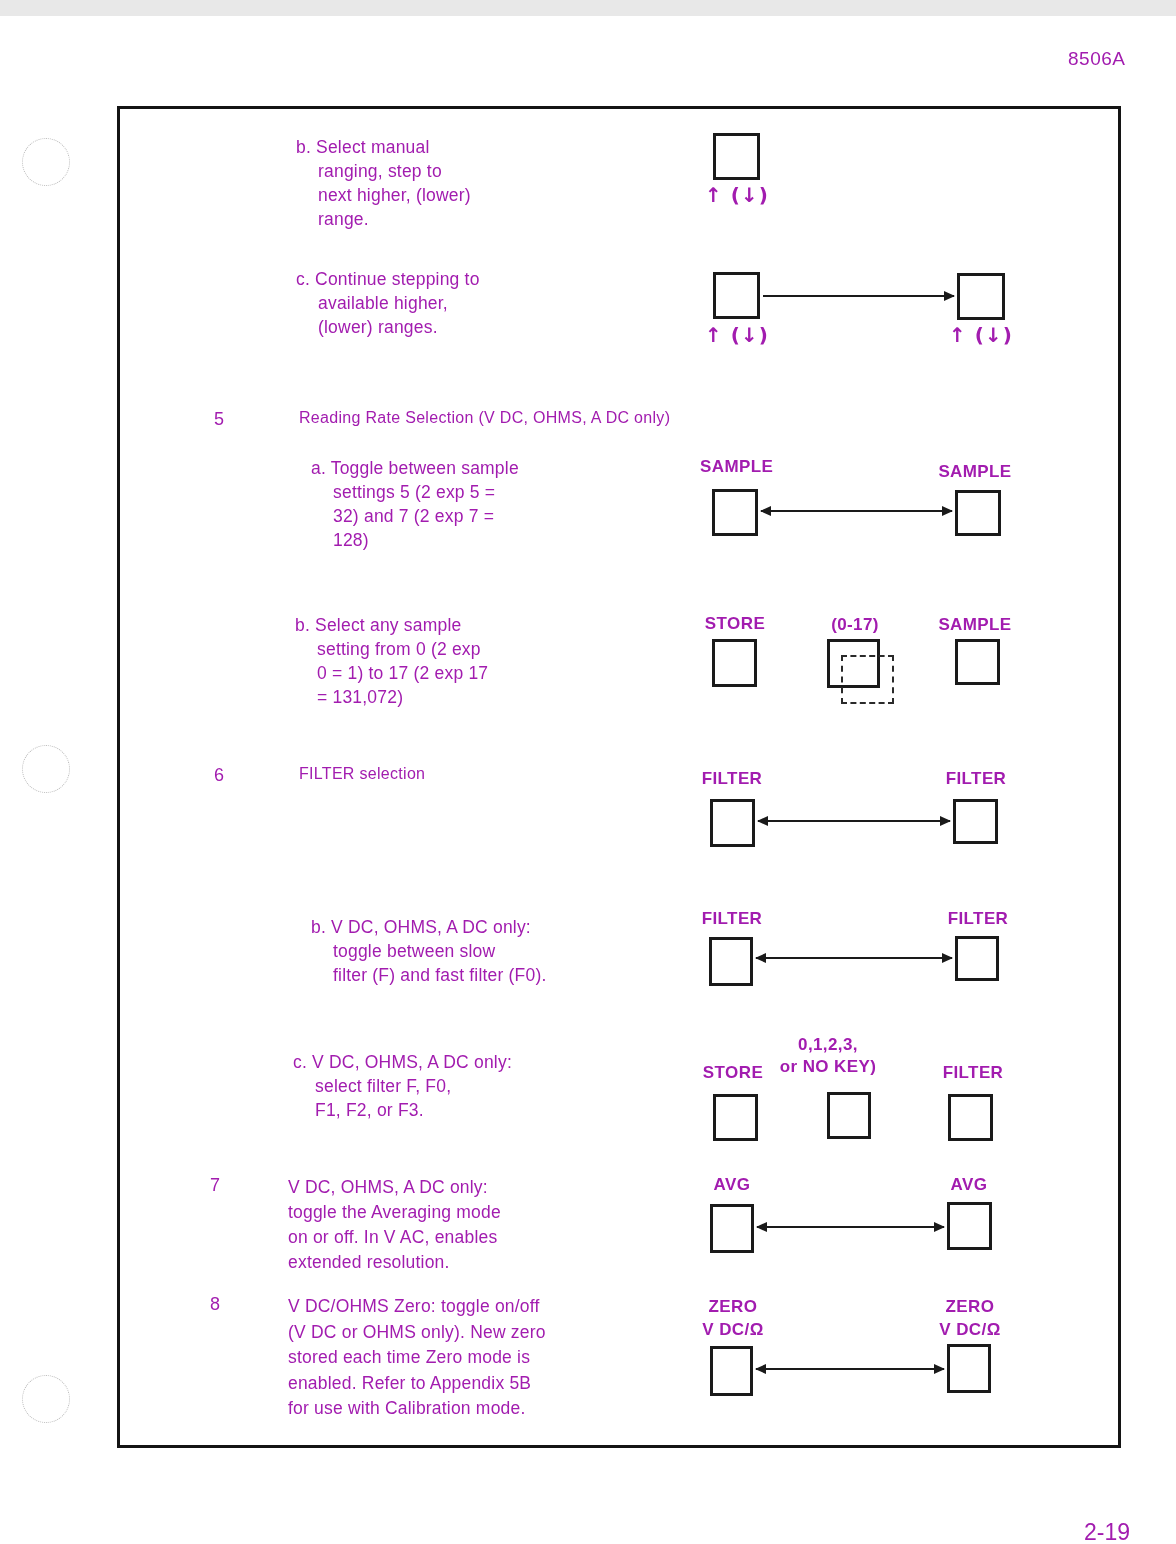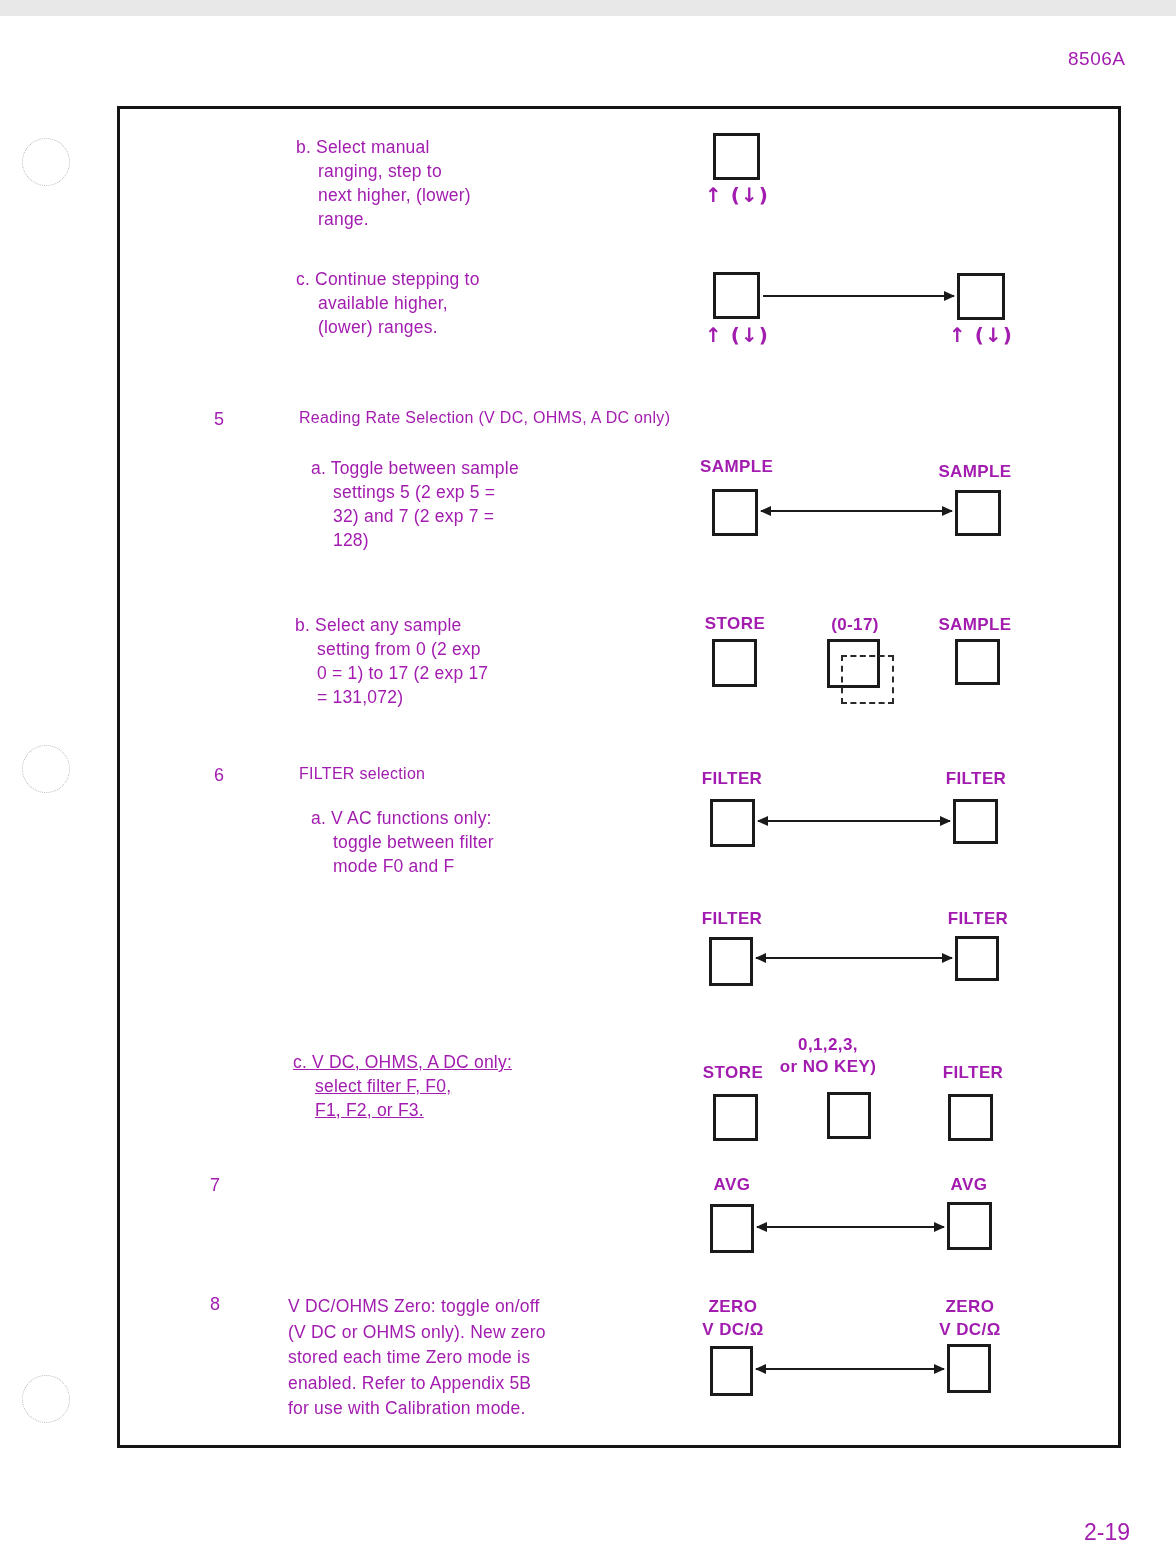--- a/index.html
+++ b/index.html
@@ -106,47 +106,51 @@
     <div class="abs keylabel" style="left:700px; top:505px; width:70px;">(0-17)</div>
     <div class="abs keylabel" style="left:817px; top:505px; width:76px;">SAMPLE</div>
     <div class="key" style="left:592px; top:530px; width:45px; height:48px;"></div>
     <div class="key" style="left:707px; top:530px; width:53px; height:49px;"></div>
     <div class="ghost" style="left:721px; top:546px; width:53px; height:49px;"></div>
     <div class="key" style="left:835px; top:530px; width:45px; height:46px;"></div>
 
     <div class="abs num" style="left:94px; top:656px;">6</div>
     <div class="abs heading" style="left:179px; top:656px;">FILTER selection</div>
 
-    <div class="abs txt hang" style="left:191px; top:697px; width:250px;">a. V AC functions only:
-toggle between filter
-mode F0 and F</div>
     <div class="abs keylabel" style="left:577px; top:659px; width:70px;">FILTER</div>
     <div class="abs keylabel" style="left:821px; top:659px; width:70px;">FILTER</div>
     <div class="key" style="left:590px; top:690px; width:45px; height:48px;"></div>
     <div class="key" style="left:833px; top:690px; width:45px; height:45px;"></div>
     <div class="arr dbl" style="left:638px; top:711px; width:192px;"></div>
 
+    <div class="abs txt hang" style="left:191px; top:806px; width:270px;">b. V DC, OHMS, A DC only:
+toggle between slow
+filter (F) and fast filter (F0).</div>
     <div class="abs keylabel" style="left:577px; top:799px; width:70px;">FILTER</div>
     <div class="abs keylabel" style="left:823px; top:799px; width:70px;">FILTER</div>
     <div class="key" style="left:589px; top:828px; width:44px; height:49px;"></div>
     <div class="key" style="left:835px; top:827px; width:44px; height:45px;"></div>
     <div class="arr dbl" style="left:636px; top:848px; width:196px;"></div>
 
-    <div class="abs txt hang" style="left:173px; top:941px; width:260px;text-decoration:underline;">c. V DC, OHMS, A DC only:
+    <div class="abs txt hang" style="left:173px; top:941px; width:260px;">c. V DC, OHMS, A DC only:
 select filter F, F0,
 F1, F2, or F3.</div>
     <div class="abs keylabel" style="left:578px; top:953px; width:70px;">STORE</div>
     <div class="abs keylabel" style="left:653px; top:925px; width:110px;">0,1,2,3,
 or NO KEY)</div>
     <div class="abs keylabel" style="left:818px; top:953px; width:70px;">FILTER</div>
     <div class="key" style="left:593px; top:985px; width:45px; height:47px;"></div>
     <div class="key" style="left:707px; top:983px; width:44px; height:47px;"></div>
     <div class="key" style="left:828px; top:985px; width:45px; height:47px;"></div>
 
     <div class="abs num" style="left:90px; top:1066px;">7</div>
+    <div class="abs txt" style="left:168px; top:1066px; width:280px; line-height:25px;">V DC, OHMS, A DC only:
+toggle the Averaging mode
+on or off. In V AC, enables
+extended resolution.</div>
     <div class="abs keylabel" style="left:582px; top:1065px; width:60px;">AVG</div>
     <div class="abs keylabel" style="left:819px; top:1065px; width:60px;">AVG</div>
     <div class="key" style="left:590px; top:1095px; width:44px; height:49px;"></div>
     <div class="key" style="left:827px; top:1093px; width:45px; height:48px;"></div>
     <div class="arr dbl" style="left:637px; top:1117px; width:187px;"></div>
 
     <div class="abs num" style="left:90px; top:1185px;">8</div>
     <div class="abs txt" style="left:168px; top:1185px; width:300px; line-height:25.5px;">V DC/OHMS Zero: toggle on/off
 (V DC or OHMS only). New zero
 stored each time Zero mode is

